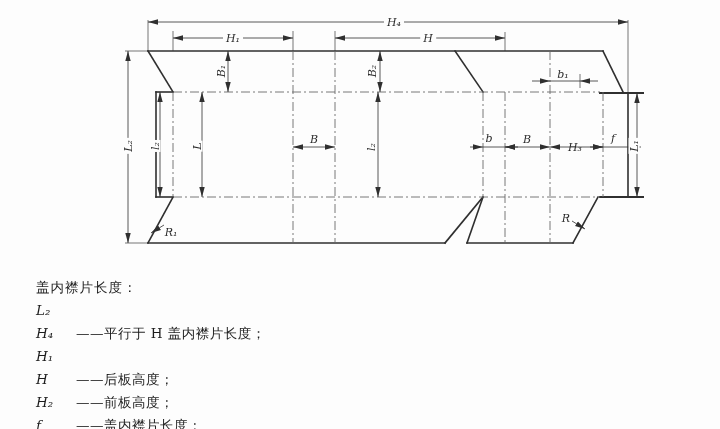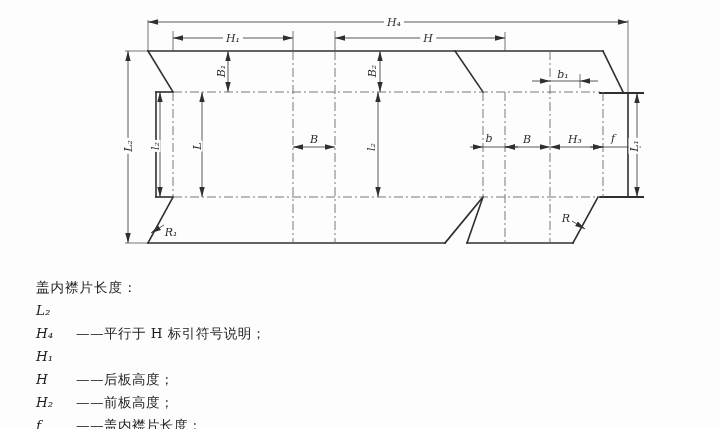--- a/index.html
+++ b/index.html
@@ -130,34 +130,34 @@
   <span class="dimlabel rot" style="left:221px;top:71px">B₁</span>
   <span class="dimlabel rot" style="left:372px;top:71px">B₂</span>
   <span class="dimlabel" style="left:563px;top:74px">b₁</span>
   <span class="dimlabel rot bg" style="left:128px;top:146px">L₂</span>
   <span class="dimlabel rot bg" style="left:155px;top:146px">l₂</span>
   <span class="dimlabel rot bg" style="left:197px;top:146px">L</span>
   <span class="dimlabel" style="left:314px;top:139px">B</span>
   <span class="dimlabel rot bg" style="left:371px;top:147px">l₂</span>
   <span class="dimlabel" style="left:489px;top:138px">b</span>
   <span class="dimlabel" style="left:527px;top:139px">B</span>
-  <span class="dimlabel" style="left:575px;top:139px">H₃</span>
+  <span class="dimlabel" style="left:575px;top:147px">H₃</span>
   <span class="dimlabel" style="left:613px;top:138px">f</span>
   <span class="dimlabel rot bg" style="left:634px;top:146px">L₁</span>
   <span class="dimlabel" style="left:171px;top:232px">R₁</span>
   <span class="dimlabel" style="left:566px;top:218px">R</span>
 
   <div id="legend">
     <div class="legend-title">盖内襟片长度：</div>
     <div class="legend-row">
       <span class="legend-sym">L₂</span>
     </div>
     <div class="legend-row">
       <span class="legend-sym">H₄</span>
-      <span class="legend-desc">——平行于 H 标引符号说明；</span>
+      <span class="legend-desc">——平行于 H 盖内襟片长度；</span>
     </div>
     <div class="legend-row">
       <span class="legend-sym">H₁</span>
     </div>
     <div class="legend-row">
       <span class="legend-sym">H</span>
       <span class="legend-desc">——后板高度；</span>
     </div>
     <div class="legend-row">
       <span class="legend-sym">H₂</span>

